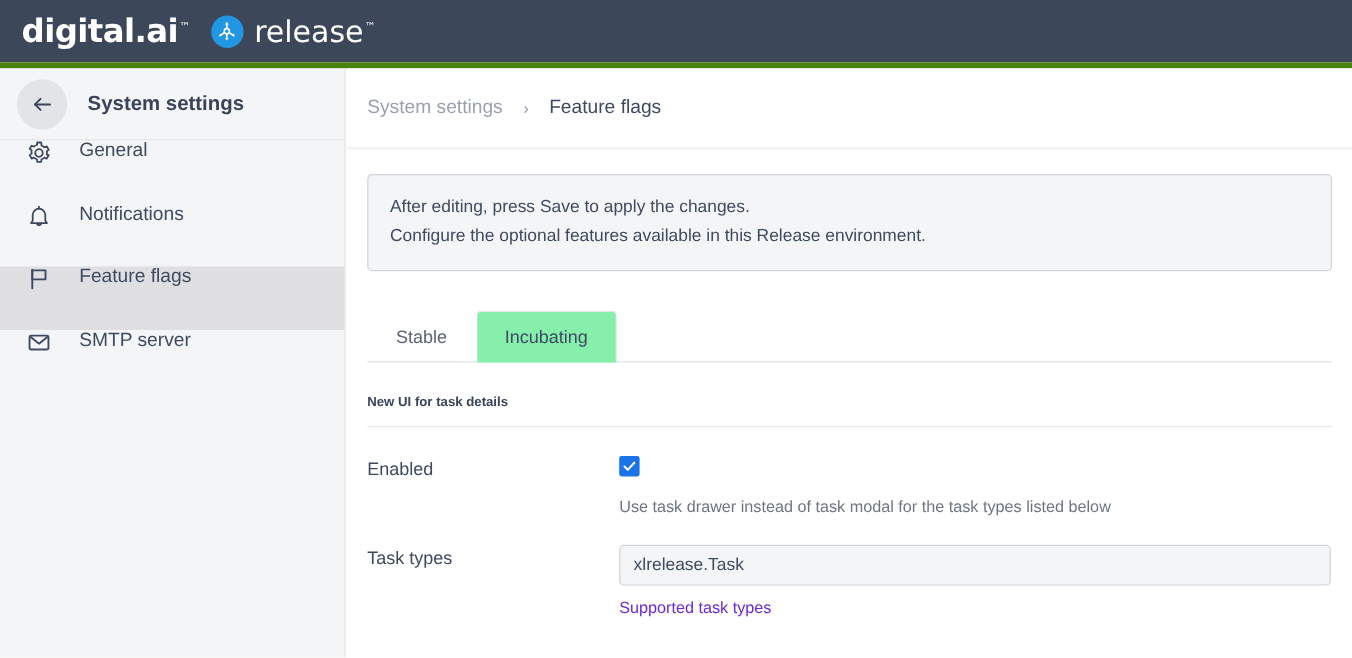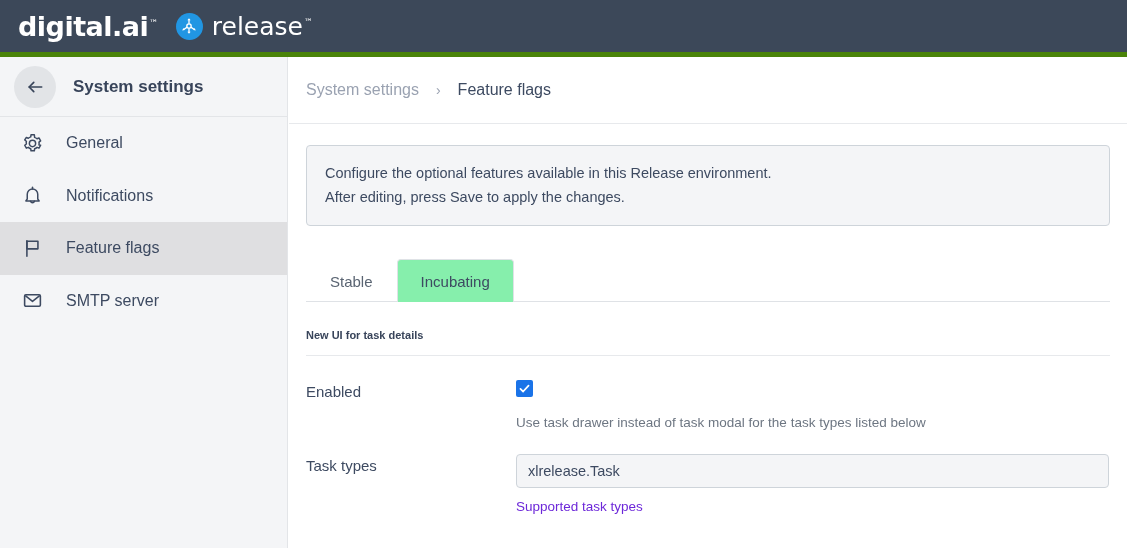--- a/index.html
+++ b/index.html
@@ -61,21 +61,21 @@
     width: 42px; height: 42px; border-radius: 50%;
     background: #e2e4e7; display: flex;
     align-items: center; justify-content: center;
     flex: 0 0 auto;
   }
   .sidebar-header-title {
     font-size: 17px; font-weight: bold; color: #38445a;
     margin-left: 17px;
   }
   .sidebar-item {
-    height: 52.5px; display: flex; align-items: center;
+    height: 52.5px; display: flex; align-items: flex-start;
     padding-left: 22px; cursor: pointer;
   }
   .sidebar-item.selected { background: #dfdfe1; }
   .sidebar-icon {
     width: 26px; flex: 0 0 auto; display: flex;
     align-items: center; justify-content: flex-start;
   }
   .sidebar-label {
     font-size: 16px; color: #3d4a61; margin-left: 18px;
   }
@@ -238,22 +238,22 @@
 
     <div class="breadcrumb">
       <span class="crumb-muted">System settings</span>
       <span class="crumb-sep">›</span>
       <span class="crumb-current">Feature flags</span>
     </div>
 
     <div class="content-body">
 
       <div class="info-box">
+        <div class="info-line">After editing, press Save to apply the changes.</div>
         <div class="info-line">Configure the optional features available in this Release environment.</div>
-        <div class="info-line">After editing, press Save to apply the changes.</div>
       </div>
 
       <div class="tabs">
         <div class="tab">Stable</div>
         <div class="tab active">Incubating</div>
       </div>
 
       <div class="section-title">New UI for task details</div>
       <div class="section-divider"></div>
 

